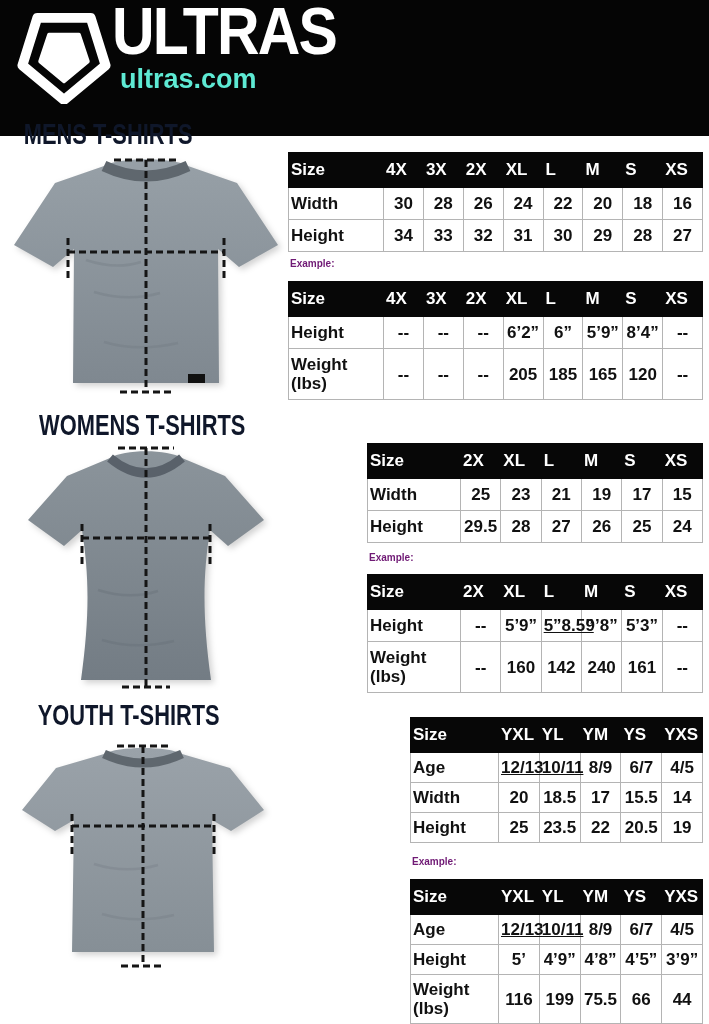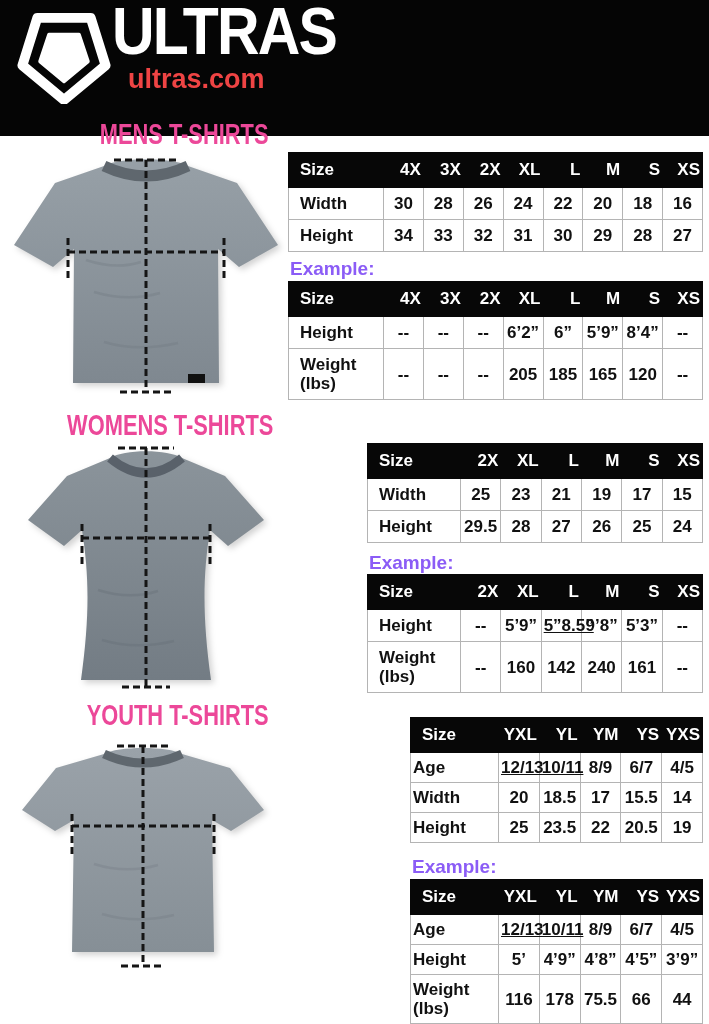--- a/index.html
+++ b/index.html
@@ -4,24 +4,24 @@
 <style>
   html,body{margin:0;padding:0;}
   body{font-family:"Liberation Sans", sans-serif; background:#ffffff;}
   #page{position:relative; width:709px; height:1024px; background:#ffffff; overflow:hidden;}
 
   
   #hdr{position:absolute; left:0; top:0; width:709px; height:136px; background:#050505;}
   #logo{position:absolute; left:14px; top:5px; width:100px; height:99px;}
   #brand{position:absolute; left:112px; top:-8px; color:#fff; font-weight:bold;
          font-size:67px; letter-spacing:-2px; transform:scaleX(0.88); transform-origin:left top;}
-  #site{position:absolute; left:120px; top:64px; color:#ef4444; font-weight:bold; font-size:27px;margin-left:8px;}
+  #site{position:absolute; left:120px; top:64px; color:#5eead4; font-weight:bold; font-size:27px;}
 
   
-  .sec-title{position:absolute; text-align:right; font-weight:bold; color:#ec4899; white-space:nowrap;}
+  .sec-title{position:absolute; text-align:left; font-weight:bold; color:#0f172a; white-space:nowrap;}
   .sec-title span{display:inline-block; font-size:28px; transform:scale(0.78,1.05); letter-spacing:0px;}
   .t-mens{top:119px; left:0; width:292px;}
   .t-womens{top:410px; left:10px; width:292px;}
   .t-youth{top:700px; left:12px; width:282px;}
 
   
   .tee{position:absolute;}
   .tee-mens{left:6px; top:150px; width:280px; height:252px;}
   .tee-womens{left:6px; top:440px; width:280px; height:255px;}
   .tee-youth{left:12px; top:734px; width:262px; height:245px;}
@@ -31,29 +31,29 @@
   .tblwrap{position:absolute;}
   .w-m1{left:288px; top:152px; width:415px;}
   .w-m2{left:288px; top:281px; width:415px;}
   .w-w1{left:367px; top:443px; width:336px;}
   .w-w2{left:367px; top:574px; width:336px;}
   .w-y1{left:410px; top:717px; width:293px;}
   .w-y2{left:410px; top:879px; width:293px;}
 
   table.tbl{border-collapse:collapse; table-layout:fixed; width:100%;}
   .tbl th{background:#070707; color:#ffffff; border:1px solid #070707;
-          font-weight:bold; font-size:17px; padding:7px 2px; text-align:right;}
+          font-weight:bold; font-size:17px; padding:7px 2px; text-align:left;}
   .tbl td{background:#ffffff; color:#111; border:1px solid #b4b4b4;
           font-weight:bold; font-size:17px; padding:6px 2px; text-align:center; line-height:1.12;}
-  .tbl th.label, .tbl td.label{text-align:left; padding-left:11px;}
+  .tbl th.label, .tbl td.label{text-align:left; padding-left:2px;}
   .tbl td.small{font-size:17px;text-decoration:underline;}
   .w-y1 .tbl td, .w-y2 .tbl td{padding:5px 2px;}
 
   
-  .ex{position:absolute; font-weight:bold; font-size:19px; color:#8b5cf6;}
+  .ex{position:absolute; font-weight:bold; font-size:10px; color:#701a75;}
   .ex-m{left:290px; top:258px;}
   .ex-w{left:369px; top:552px;}
   .ex-y{left:412px; top:856px;}
 </style>
 </head>
 <body>
 
 <div id="page">
 
   <div id="hdr">
@@ -408,21 +408,21 @@
             <td class="label">Height</td>
             <td>5’</td>
             <td>4’9”</td>
             <td>4’8”</td>
             <td>4’5”</td>
             <td>3’9”</td>
           </tr>
           <tr>
             <td class="label">Weight (lbs)</td>
             <td>116</td>
-            <td>178</td>
+            <td>199</td>
             <td>75.5</td>
             <td>66</td>
             <td>44</td>
           </tr>
         </tbody>
       </table>
     </div>
 
 </div>
 

